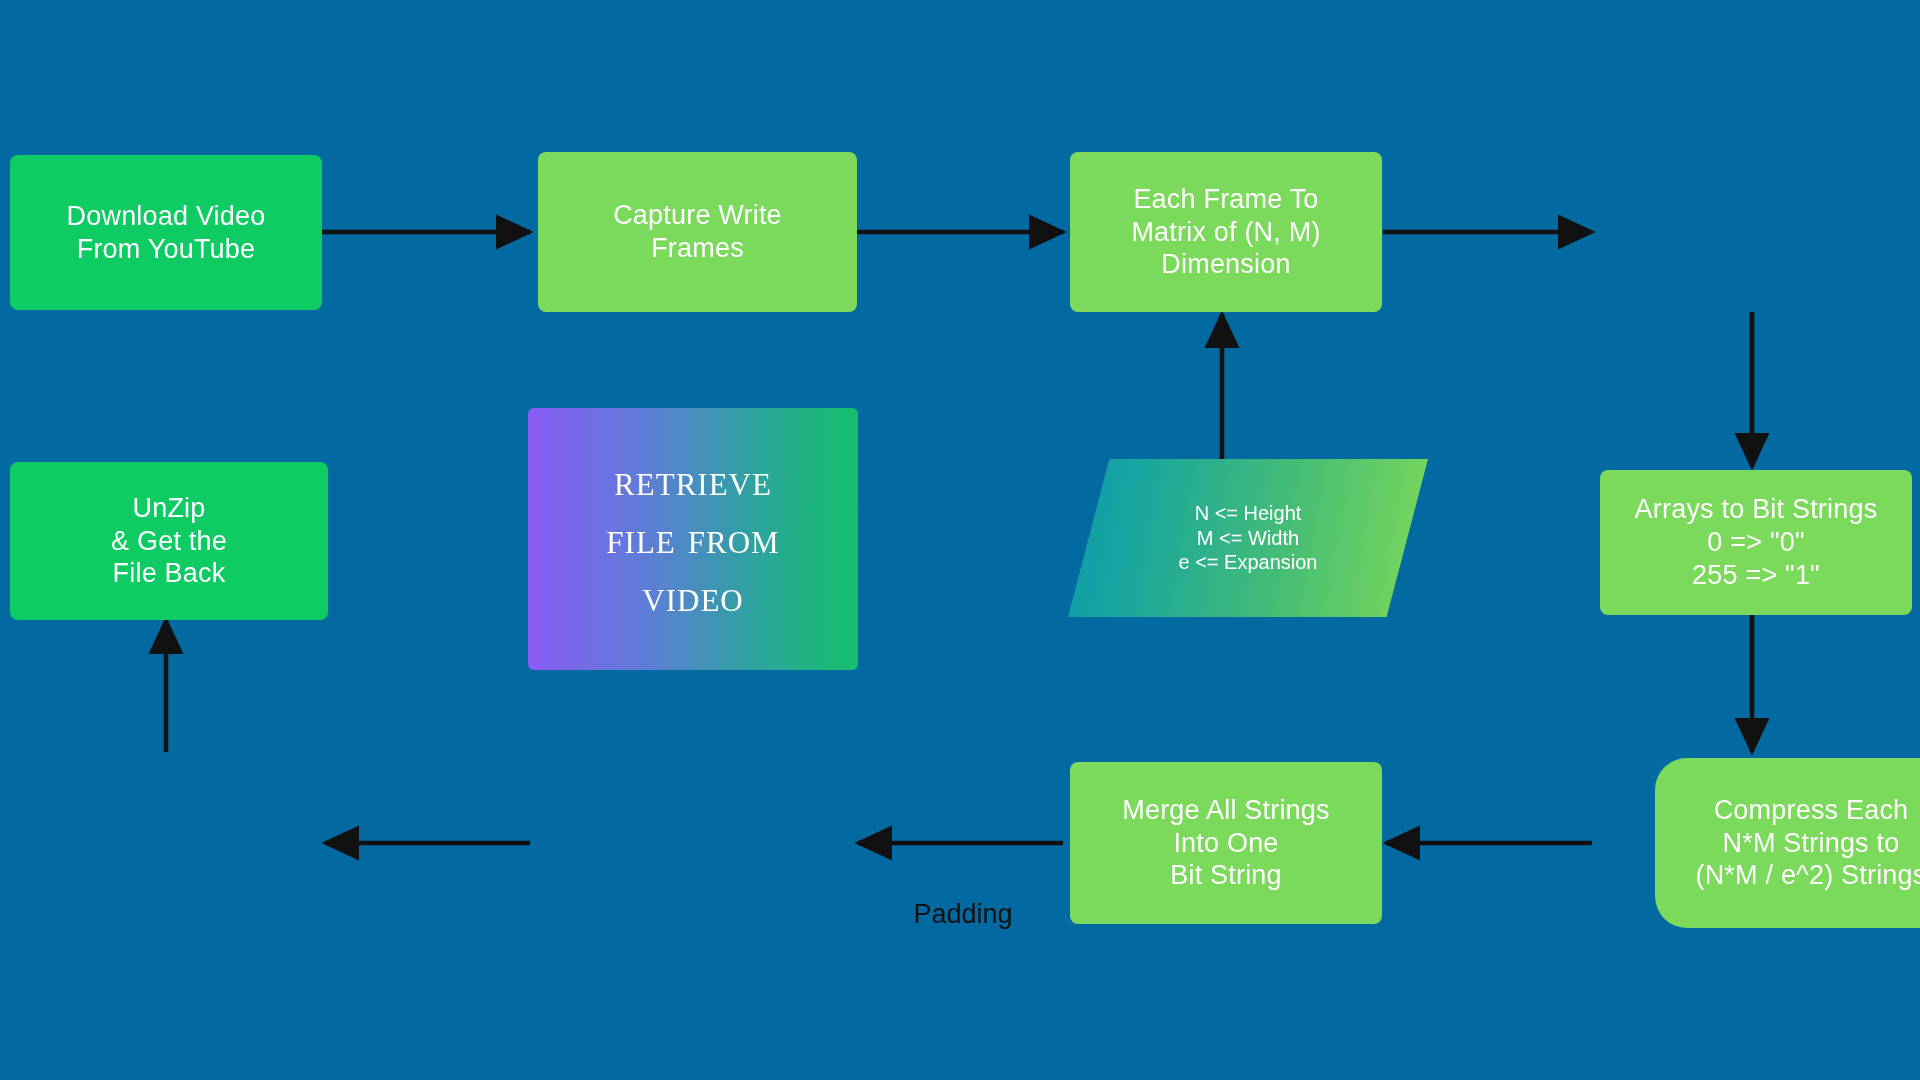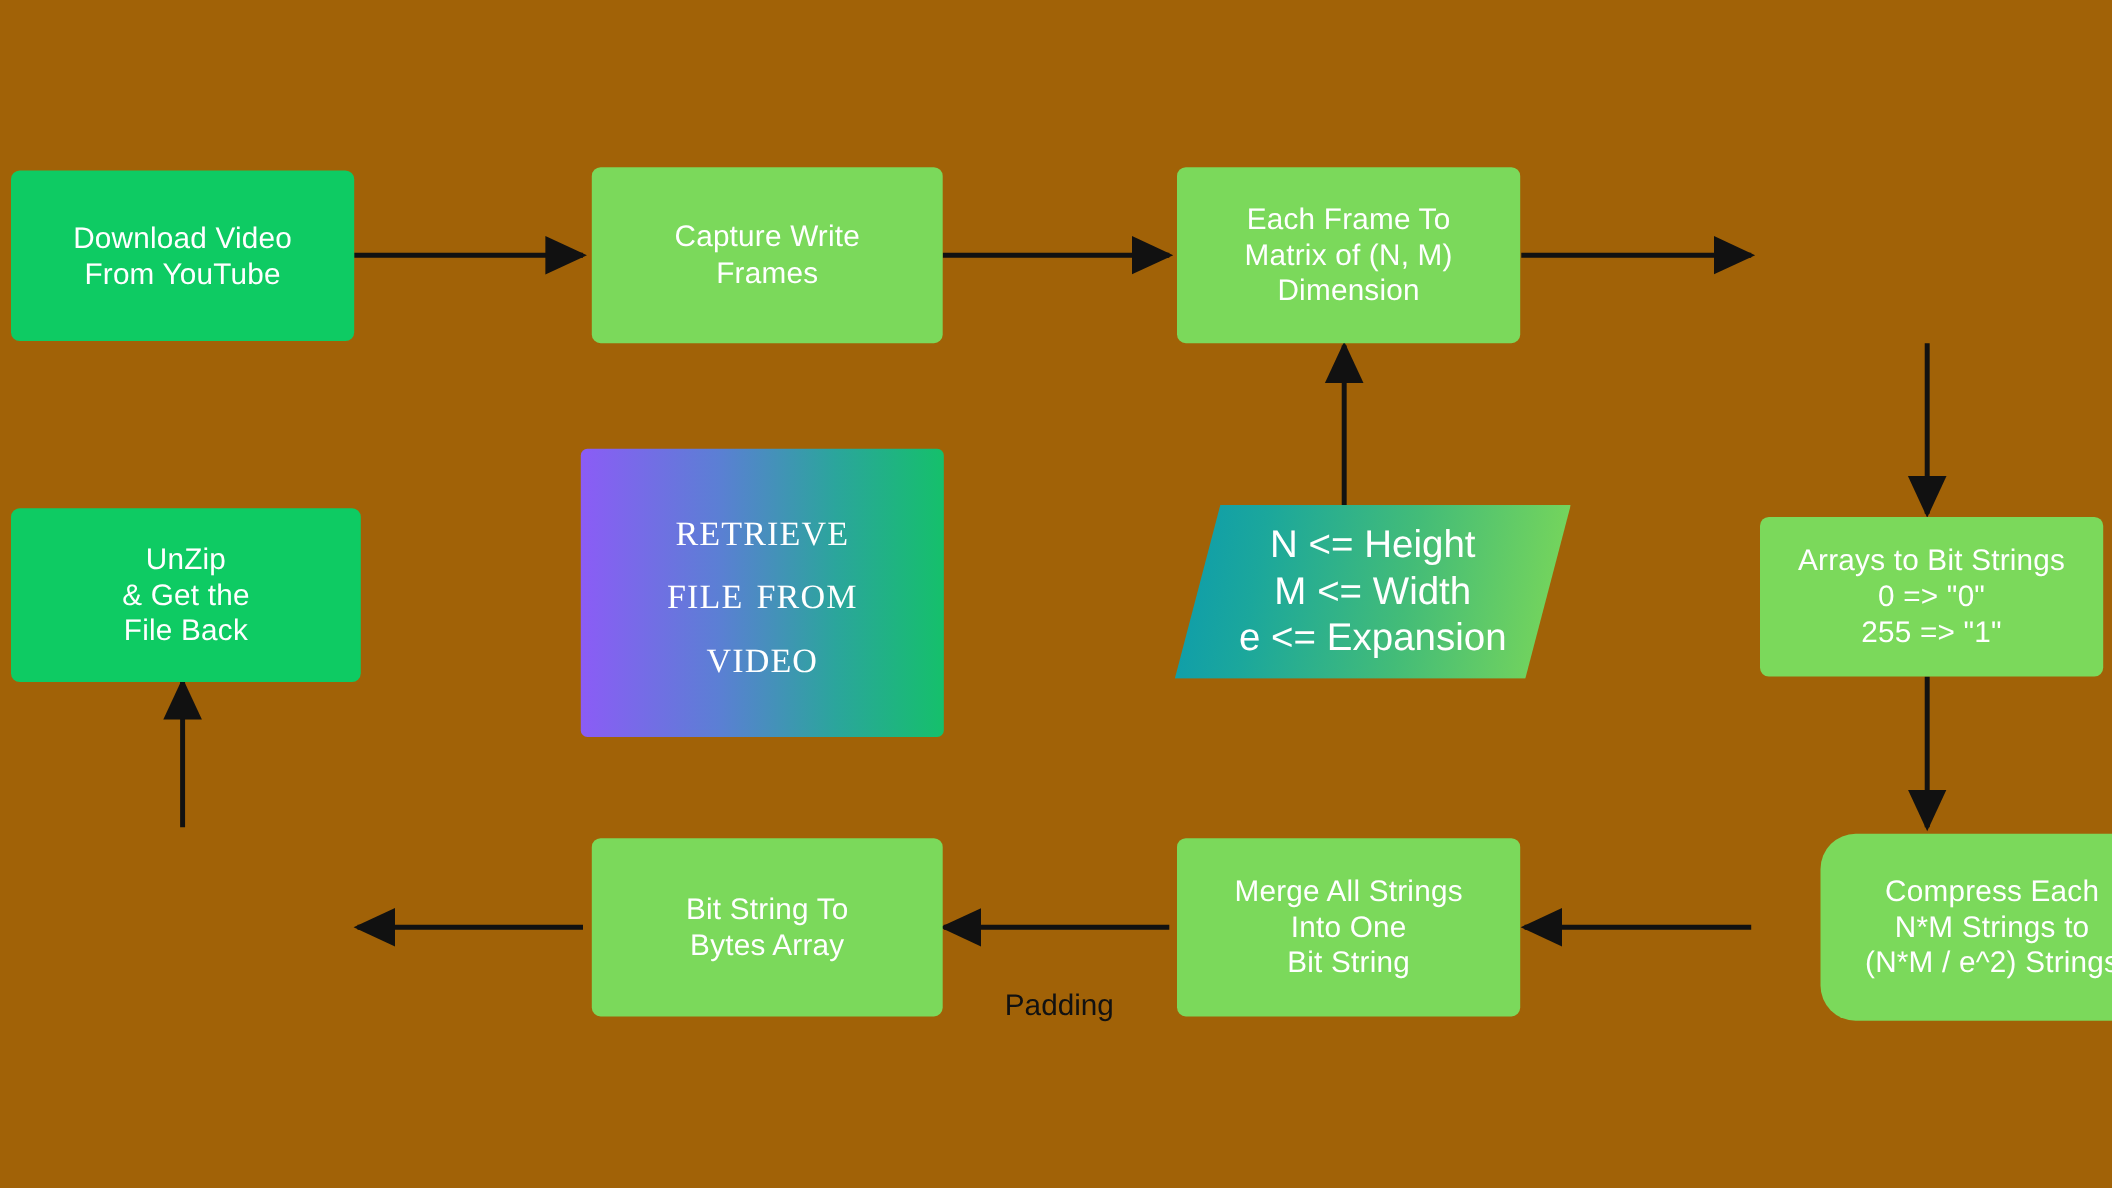--- a/index.html
+++ b/index.html
@@ -7,21 +7,21 @@
     width: 1920px;
     height: 1080px;
     background: #ffffff;
     font-family: "Liberation Sans", sans-serif;
     overflow: hidden;
   }
   #canvas {
     position: relative;
     width: 1920px;
     height: 1080px;
-    background: #a16207;
+    background: #0369a1;
   }
   .node {
     position: absolute;
     display: flex;
     flex-direction: column;
     align-items: center;
     justify-content: center;
     text-align: center;
     color: #ffffff;
     border-radius: 8px;
@@ -58,21 +58,21 @@
     clip-path: polygon(11.5% 0%, 100% 0%, 88.5% 100%, 0% 100%);
   }
   .para-text {
     position: absolute;
     inset: 0;
     display: flex;
     flex-direction: column;
     align-items: center;
     justify-content: center;
     color: #ffffff;
-    font-size: 35px;
+    font-size: 20px;
     line-height: 1.22;
     text-align: center;
     white-space: pre-line;
   }
 
   .edge-label {
     position: absolute;
     color: #111111;
     font-size: 27px;
     line-height: 1.2;
@@ -162,24 +162,20 @@
 N*M Strings to
 (N*M / e^2) Strings</span>
   </div>
 
   <div class="node green-light" style="left:1070px; top:762px; width:312px; height:162px;">
     <span class="node-line">Merge All Strings
 Into One
 Bit String</span>
   </div>
 
-  <div class="node green-light" style="left:538px; top:762px; width:319px; height:162px;">
-    <span class="node-line">Bit String To
-Bytes Array</span>
-  </div>
 
 
   <div class="node green-dark" style="left:10px; top:462px; width:318px; height:158px;">
     <span class="node-line">UnZip
 &amp; Get the
 File Back</span>
   </div>
 
   <div class="edge-label" style="left:898px; top:866px; width:130px;">
     <span>Padding</span>

